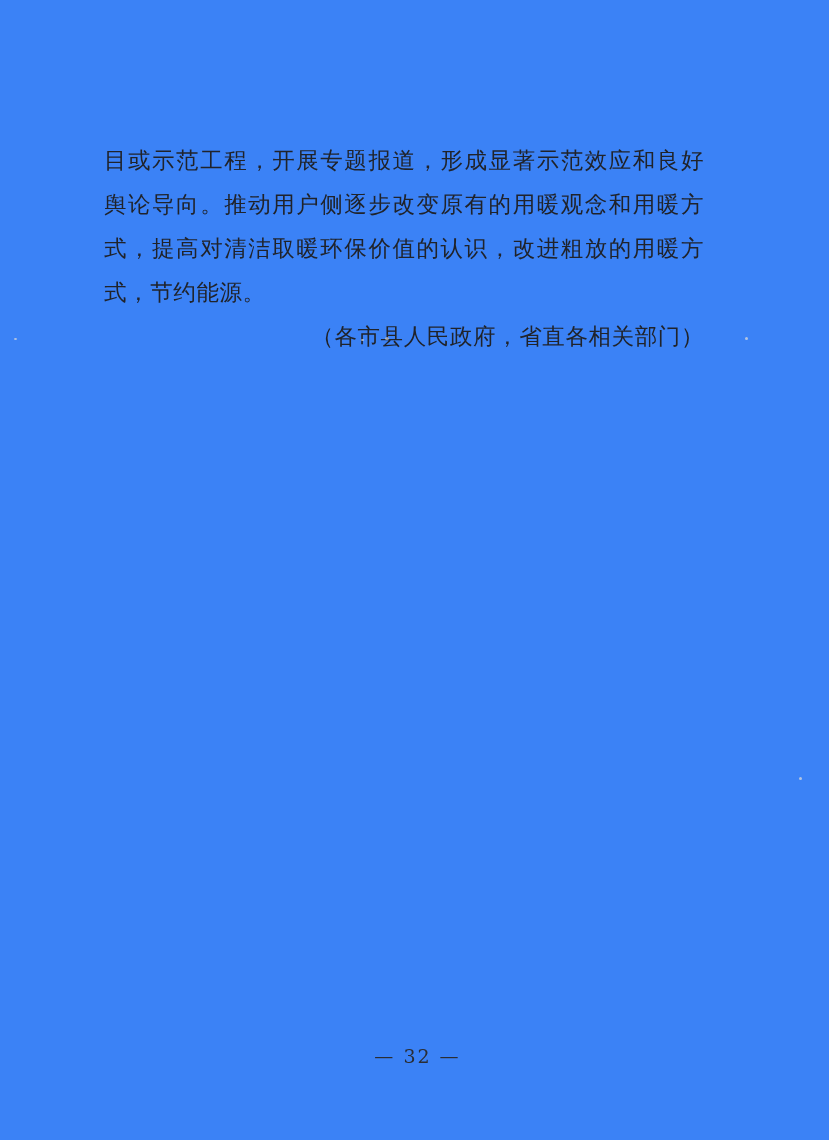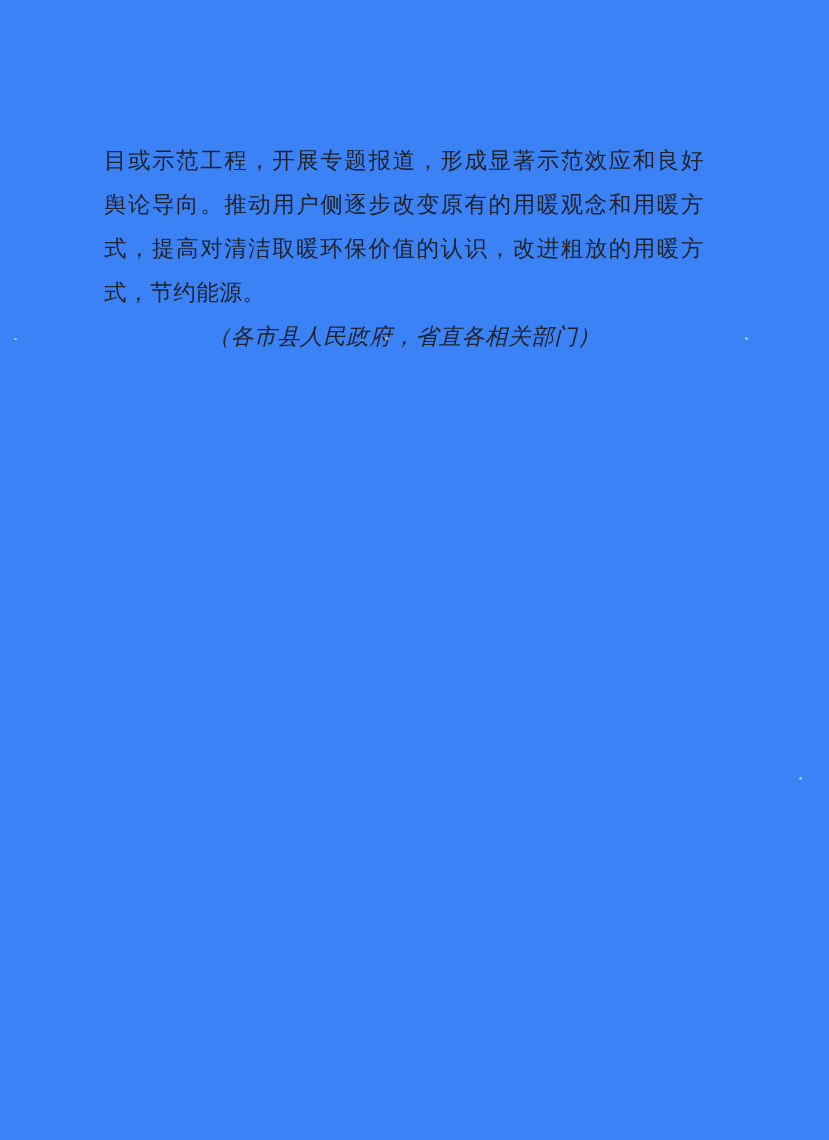--- a/index.html
+++ b/index.html
@@ -30,22 +30,21 @@
     text-align: justify;
     text-justify: inter-character;
     letter-spacing: 0.6px;
     font-family: "DejaVu Serif", "Liberation Serif", serif;
   }
   .para {
     margin: 0;
     text-indent: 0;
   }
   .para.closing {
-    text-align: center;
-    font-style: italic;
+    text-align: right;
   }
   .speck {
     position: absolute;
     background: #d9d9d9;
     border-radius: 50%;
     opacity: 0.75;
   }
   .speck.s1 { left: 14px;  top: 338px; width: 3px; height: 2px; }
   .speck.s2 { left: 361px; top: 339px; width: 3px; height: 2px; }
   .speck.s3 { left: 385px; top: 337px; width: 4px; height: 3px; background:#c9c9c9; }
@@ -73,13 +72,14 @@
     <p class="para">目或示范工程，开展专题报道，形成显著示范效应和良好舆论导向。推动用户侧逐步改变原有的用暖观念和用暖方式，提高对清洁取暖环保价值的认识，改进粗放的用暖方式，节约能源。</p>
     <p class="para closing">（各市县人民政府，省直各相关部门）</p>
   </div>
 
   <span class="speck s1"></span>
   <span class="speck s2"></span>
   <span class="speck s3"></span>
   <span class="speck s4"></span>
   <span class="speck s5"></span>
 
+  <div class="footer">— 32 —</div>
 </div>
 
 </body></html>

